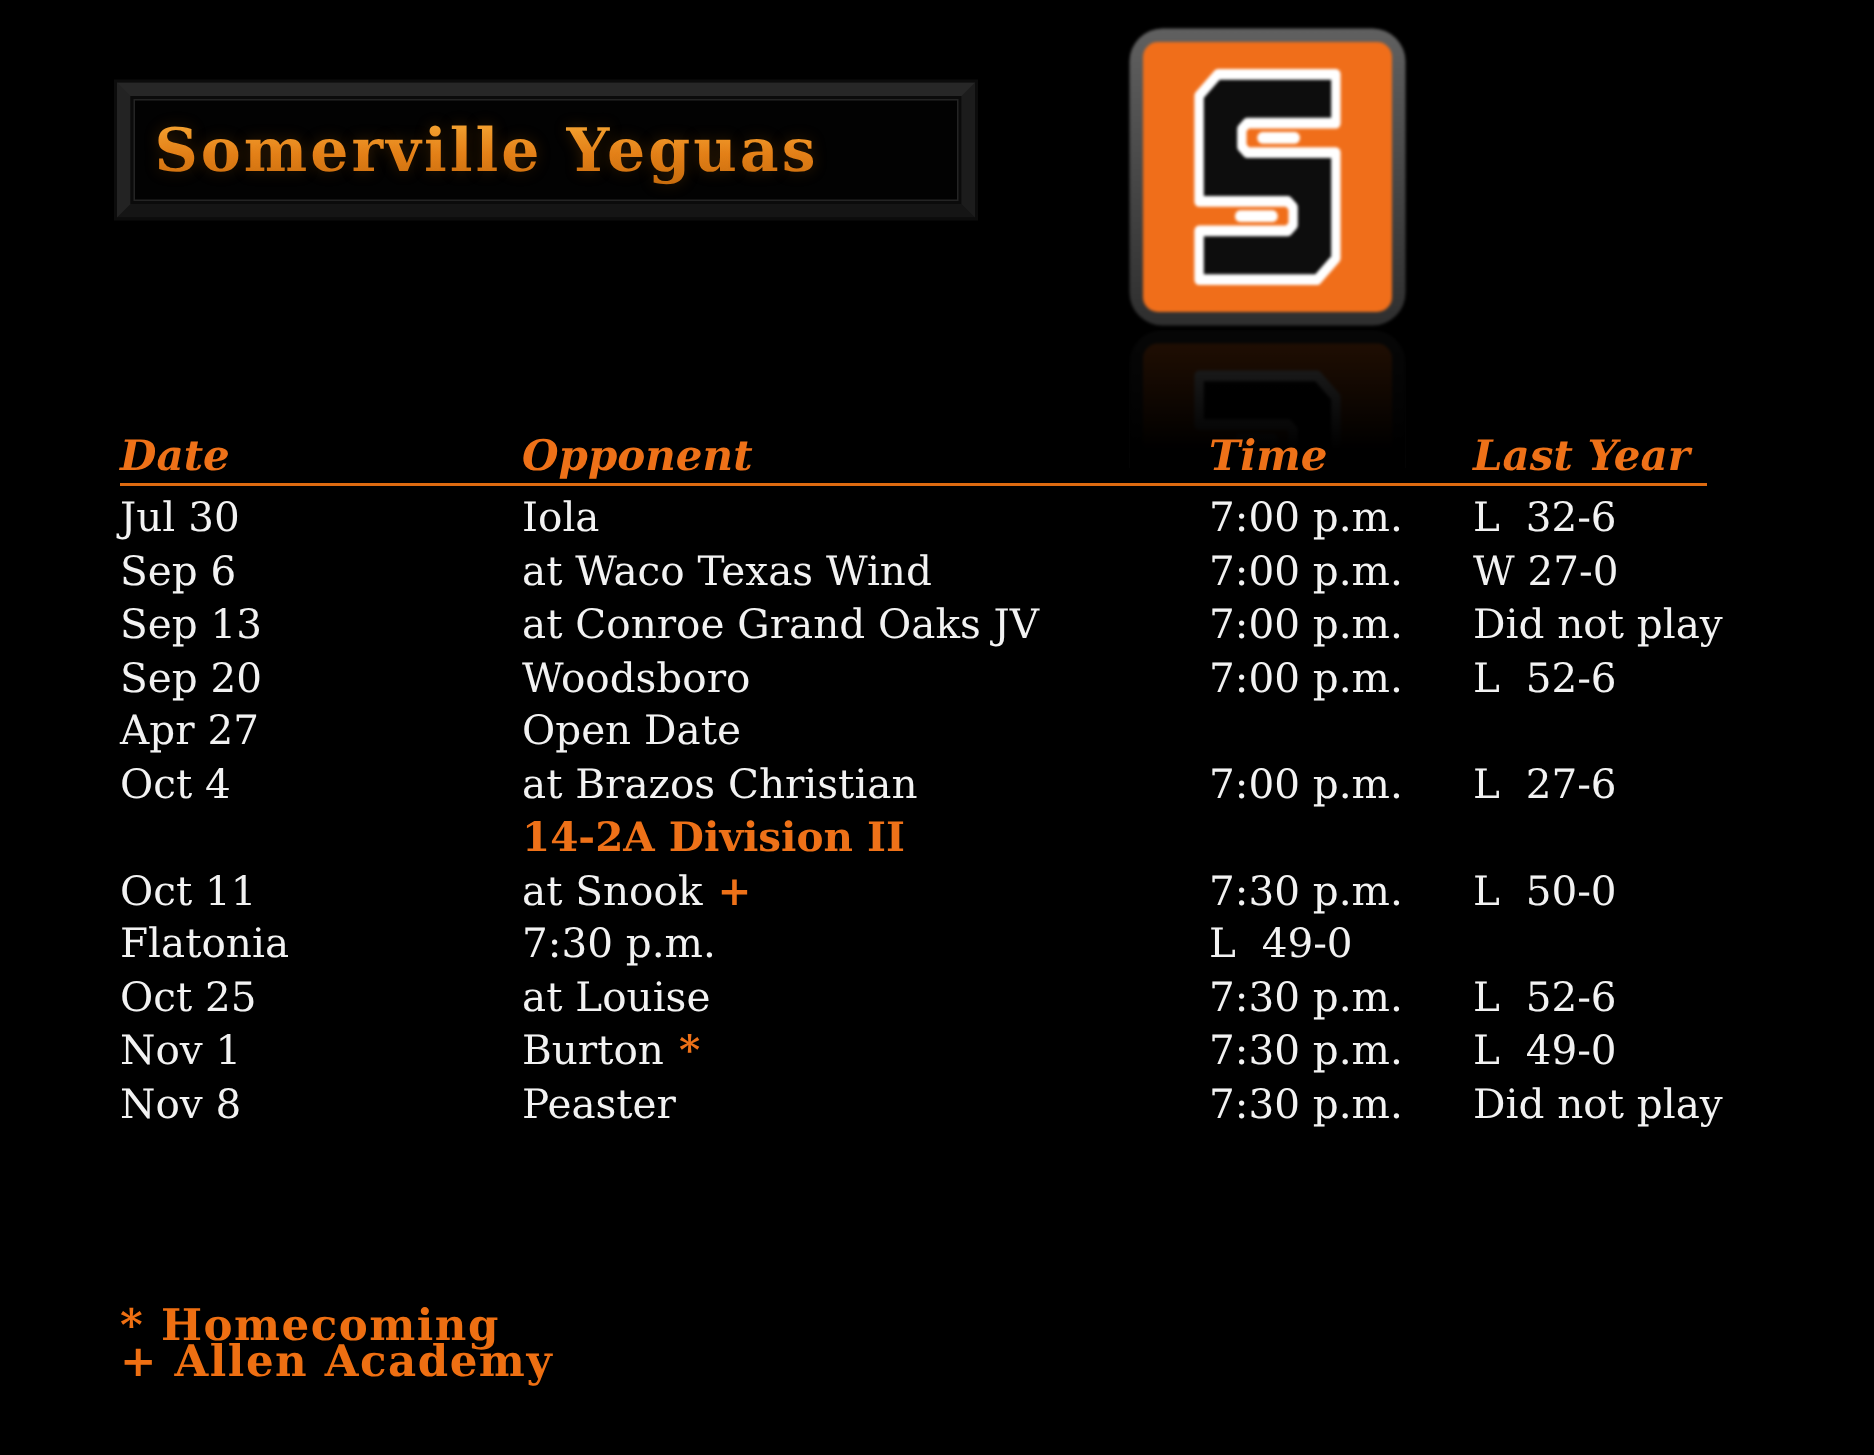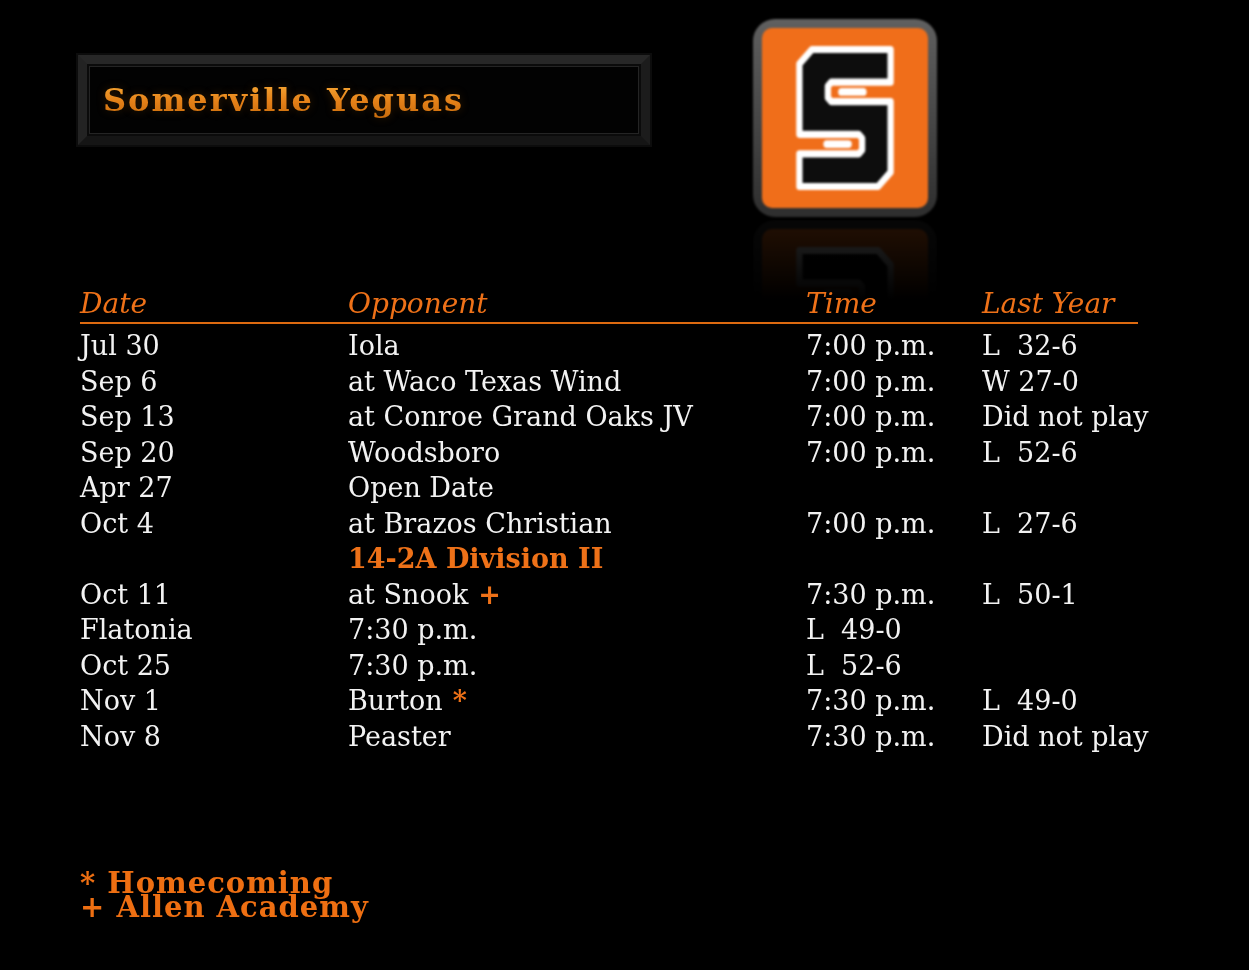--- a/index.html
+++ b/index.html
@@ -27,21 +27,21 @@
     box-shadow:
       0 0 0 2px #0c0c0c,
       inset 0 0 0 2px #0b0b0b,
       inset 0 0 0 3px #242424;
     display: flex;
     align-items: center;
   }
   .banner-title {
     margin: 0;
     padding-left: 16px;
-    font-size: 32px;
+    font-size: 40px;
     font-weight: 700;
     letter-spacing: 2px;
     color: #ec8b1c;
     background: linear-gradient(#f6a231 18%, #e8831a 55%, #c96d0e 96%);
     -webkit-background-clip: text;
     background-clip: text;
     -webkit-text-fill-color: transparent;
     text-shadow: 0 0 10px rgba(200,110,10,0.25);
     white-space: nowrap;
   }
@@ -85,21 +85,21 @@
     color: #f2f2f2;
     font-size: 27px;
     line-height: 35.5px;
   }
   .srow {
     display: grid;
     grid-template-columns: 268px 458px 176px 1fr;
   }
   .header-row {
     color: #ee7118;
-    font-weight: 400;
+    font-weight: 700;
     font-style: italic;
     font-size: 28px;
     line-height: 31px;
     padding-bottom: 3px;
     border-bottom: 2px solid #dd6a10;
     margin-bottom: 4px;
   }
   .cell { white-space: pre; }
   .section-label {
     color: #ee7118;
@@ -214,31 +214,32 @@
       <div class="cell"></div>
       <div class="cell section-label">14-2A Division II</div>
       <div class="cell"></div>
       <div class="cell"></div>
     </div>
 
     <div class="srow">
       <div class="cell">Oct 11</div>
       <div class="cell"><span>at Snook</span><span class="marker">+</span></div>
       <div class="cell">7:30 p.m.</div>
-      <div class="cell">L  50-1</div>
+      <div class="cell">L  50-0</div>
     </div>
 
     <div class="srow">
       <div class="cell"><span>Flatonia</span><span class="marker"></span></div>
       <div class="cell">7:30 p.m.</div>
       <div class="cell">L  49-0</div>
     </div>
 
     <div class="srow">
       <div class="cell">Oct 25</div>
+      <div class="cell"><span>at Louise</span><span class="marker"></span></div>
       <div class="cell">7:30 p.m.</div>
       <div class="cell">L  52-6</div>
     </div>
 
     <div class="srow">
       <div class="cell">Nov 1</div>
       <div class="cell"><span>Burton</span><span class="marker">*</span></div>
       <div class="cell">7:30 p.m.</div>
       <div class="cell">L  49-0</div>
     </div>

